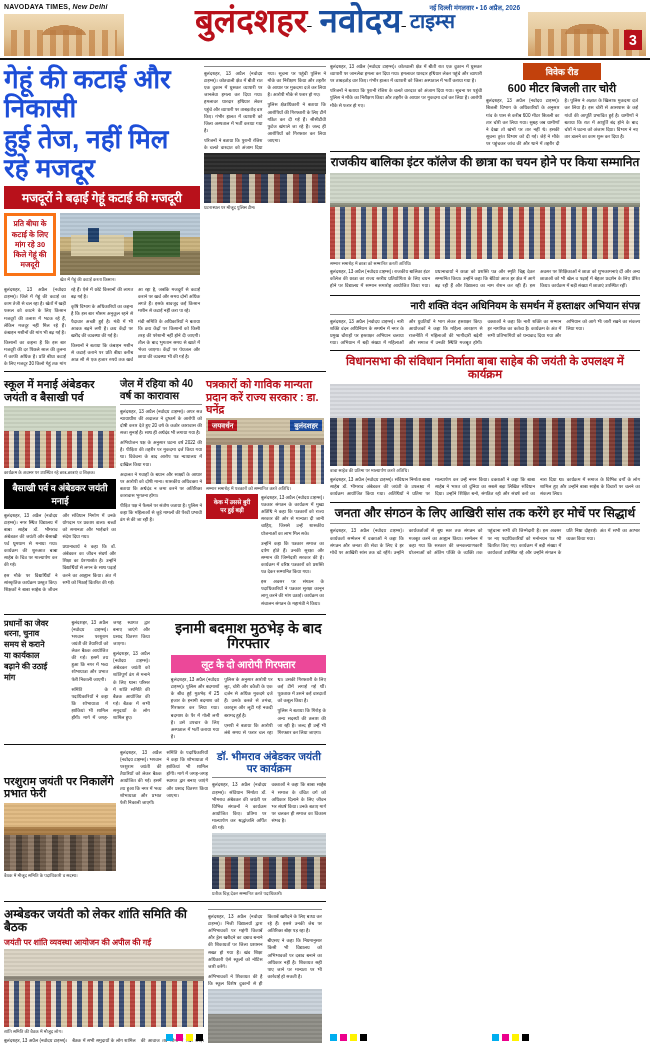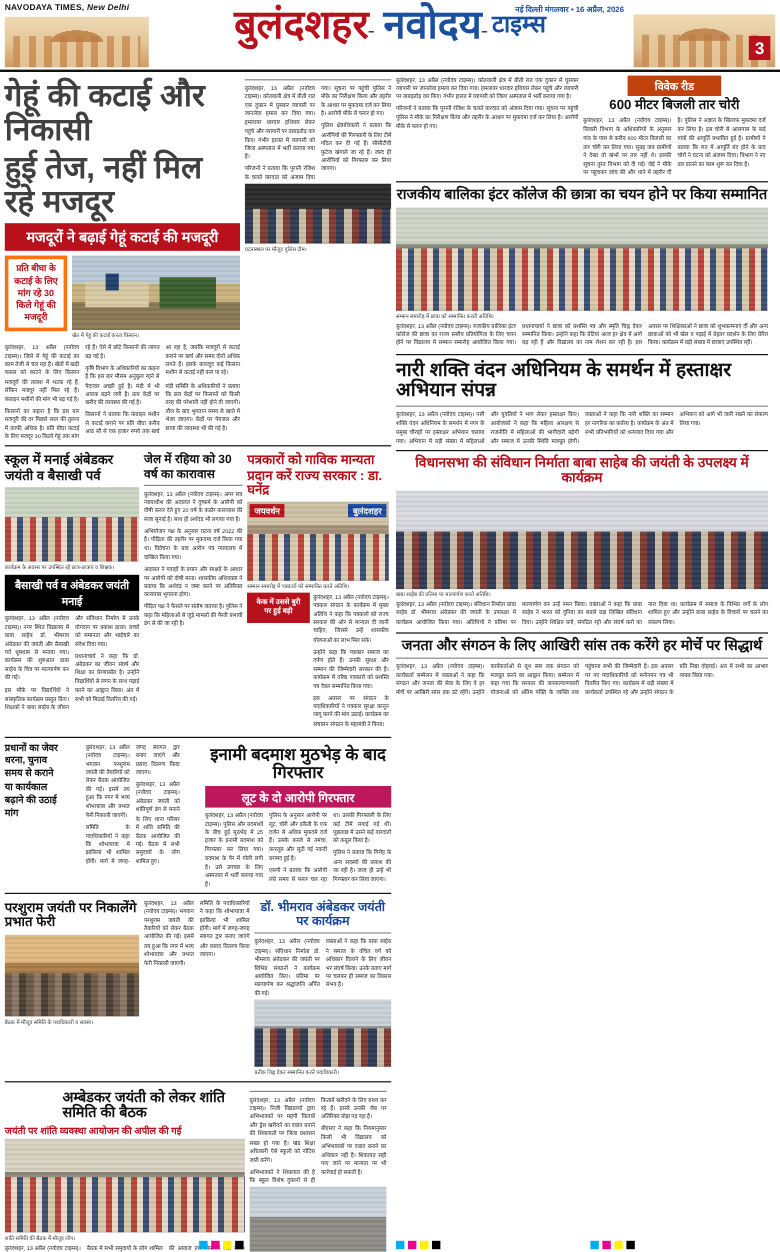--- a/index.html
+++ b/index.html
@@ -43,28 +43,28 @@
   .cap{font-size:4.4px;color:#333;line-height:1.3;margin-top:2px;}
   .photo{position:relative;width:100%;overflow:hidden;background:#cfd6dd;}
   .photo .sky{position:absolute;inset:0;}
   .noise:after{content:"";position:absolute;inset:0;
      background:repeating-linear-gradient(0deg,rgba(0,0,0,.05) 0 2px,rgba(255,255,255,.05) 2px 4px);}
   .redbox{border:1px solid #b8111b;padding:3px;box-sizing:border-box;}
 
   .tag{display:inline-block;background:#b8111b;color:#fff;font-size:7px;font-weight:bold;padding:1px 4px;}
 
   
-  .lead h1{font-size:26px;line-height:1.12;font-weight:bold;color:#404040;margin:2px 0;}
+  .lead h1{font-size:26px;line-height:1.12;font-weight:bold;color:#1d4ed8;margin:2px 0;}
   .leadbar{background:#b8111b;color:#fff;font-size:12px;font-weight:bold;text-align:center;padding:3px 0;margin:3px 0 4px;}
 
   .sidebadge{border:3px solid #f97316;color:#b8111b;font-size:7.5px;font-weight:bold;text-align:center;
      line-height:1.35;padding:3px 2px;}
 
   .blue-head{background:#17489e;color:#fff;font-size:9px;font-weight:bold;text-align:center;padding:2px 0;}
-  .red-head{background:#be185d;color:#fff;font-size:10px;font-weight:bold;text-align:center;padding:2px 0;}
+  .red-head{background:#ec4899;color:#fff;font-size:10px;font-weight:bold;text-align:center;padding:2px 0;}
 
   .cmyk{position:absolute;left:0;right:0;bottom:0;height:10px;}
   .cmyk .bar{position:absolute;bottom:2px;height:7px;width:7px;}
 
   .colbreak2{column-count:2;}
   .colbreak3{column-count:3;}
   .colbreak4{column-count:4;}
 
   .people{position:absolute;bottom:0;left:0;right:0;height:52%;
      background:repeating-linear-gradient(90deg,#6d5a49 0 6px,#8b7663 6px 12px,#4b3f35 12px 18px);}
@@ -158,21 +158,21 @@
           <div class="cap">कार्यक्रम के अवसर पर उपस्थित रहे छात्र-छात्राएं व शिक्षक।</div>
           <div class="kicker">बैसाखी पर्व व अंबेडकर जयंती मनाई</div>
           <div class="body colbreak2">
             <p>बुलंदशहर, 13 अप्रैल (नवोदय टाइम्स)। नगर स्थित विद्यालय में बाबा साहेब डॉ. भीमराव अंबेडकर की जयंती और बैसाखी पर्व धूमधाम से मनाया गया। कार्यक्रम की शुरुआत बाबा साहेब के चित्र पर माल्यार्पण कर की गई।</p>
             <p>इस मौके पर विद्यार्थियों ने सांस्कृतिक कार्यक्रम प्रस्तुत किए। शिक्षकों ने बाबा साहेब के जीवन और संविधान निर्माण में उनके योगदान पर प्रकाश डाला। बच्चों को समानता और भाईचारे का संदेश दिया गया।</p>
             <p>प्रधानाचार्य ने कहा कि डॉ. अंबेडकर का जीवन संघर्ष और शिक्षा का प्रेरणास्रोत है। उन्होंने विद्यार्थियों से लगन के साथ पढ़ाई करने का आह्वान किया। अंत में सभी को मिठाई वितरित की गई।</p>
           </div>
         </div>
 
         <div style="width:82px;">
-          <div class="hdr" style="font-size:10px;">जेल में रहिया को 30 वर्ष का कारावास</div>
+          <div class="hdr" style="font-size:10px;">जेल में रहिया को 40 वर्ष का कारावास</div>
           <div class="thinrule"></div>
           <div class="body">
             <p>बुलंदशहर, 13 अप्रैल (नवोदय टाइम्स)। अपर सत्र न्यायाधीश की अदालत ने दुष्कर्म के आरोपी को दोषी करार देते हुए 20 वर्ष के कठोर कारावास की सजा सुनाई है। साथ ही अर्थदंड भी लगाया गया है।</p>
             <p>अभियोजन पक्ष के अनुसार घटना वर्ष 2022 की है। पीड़िता की तहरीर पर मुकदमा दर्ज किया गया था। विवेचना के बाद आरोप पत्र न्यायालय में दाखिल किया गया।</p>
             <p>अदालत ने गवाहों के बयान और साक्ष्यों के आधार पर आरोपी को दोषी माना। शासकीय अधिवक्ता ने बताया कि अर्थदंड न जमा करने पर अतिरिक्त कारावास भुगतना होगा।</p>
             <p>पीड़ित पक्ष ने फैसले पर संतोष जताया है। पुलिस ने कहा कि महिलाओं से जुड़े मामलों की पैरवी प्रभावी ढंग से की जा रही है।</p>
           </div>
         </div>
 
         <div style="width:118px;">
@@ -221,21 +221,21 @@
             <p>पुलिस के अनुसार आरोपी पर लूट, चोरी और डकैती के एक दर्जन से अधिक मुकदमे दर्ज हैं। उसके कब्जे से तमंचा, कारतूस और लूटी गई नकदी बरामद हुई है।</p>
             <p>एसपी ने बताया कि आरोपी लंबे समय से फरार चल रहा था। उसकी गिरफ्तारी के लिए कई टीमें लगाई गई थीं। पूछताछ में उसने कई वारदातों को कबूल किया है।</p>
             <p>पुलिस ने बताया कि गिरोह के अन्य सदस्यों की तलाश की जा रही है। जल्द ही उन्हें भी गिरफ्तार कर लिया जाएगा।</p>
           </div>
         </div>
       </div>
 
       <div class="rule"></div>
 
       <div style="display:flex;gap:4px;">
-        <div style="width:112px;">
+        <div style="width:112px;margin-top:24px;">
           <div class="hdr" style="font-size:11px;">परशुराम जयंती पर निकालेंगे प्रभात फेरी</div>
           <div class="photo noise" style="height:68px;">
             <div class="sky" style="background:linear-gradient(180deg,#e0b981 0 35%,#a97c46 35% 100%);"></div>
             <div class="people"></div>
           </div>
           <div class="cap">बैठक में मौजूद समिति के पदाधिकारी व सदस्य।</div>
         </div>
         <div style="width:88px;" class="body colbreak2">
           <p>बुलंदशहर, 13 अप्रैल (नवोदय टाइम्स)। भगवान परशुराम जयंती की तैयारियों को लेकर बैठक आयोजित की गई। इसमें तय हुआ कि नगर में भव्य शोभायात्रा और प्रभात फेरी निकाली जाएगी।</p>
           <p>समिति के पदाधिकारियों ने कहा कि शोभायात्रा में झांकियां भी शामिल होंगी। मार्ग में जगह-जगह स्वागत द्वार बनाए जाएंगे और प्रसाद वितरण किया जाएगा।</p>
@@ -252,21 +252,21 @@
             <div class="ppl3"></div>
           </div>
           <div class="cap">प्रतीक चिह्न देकर सम्मानित करते पदाधिकारी।</div>
         </div>
       </div>
 
       <div class="rule"></div>
 
       <div style="display:flex;gap:4px;">
         <div style="width:200px;">
-          <div class="hdr" style="font-size:12px;margin-left:48px;">अम्बेडकर जयंती को लेकर शांति समिति की बैठक</div>
+          <div class="hdr" style="font-size:12px;">अम्बेडकर जयंती को लेकर शांति समिति की बैठक</div>
           <div class="sub" style="color:#b8111b;font-size:8px;">जयंती पर शांति व्यवस्था आयोजन की अपील की गई</div>
           <div class="photo noise" style="height:78px;margin-top:2px;">
             <div class="sky" style="background:linear-gradient(180deg,#d9d2c2 0 35%,#8f897c 35% 100%);"></div>
             <div class="ppl2"></div>
           </div>
           <div class="cap">शांति समिति की बैठक में मौजूद लोग।</div>
           <div class="body colbreak3" style="margin-top:2px;">
             <p>बुलंदशहर, 13 अप्रैल (नवोदय टाइम्स)। अंबेडकर जयंती को शांतिपूर्ण ढंग से मनाने के लिए थाना परिसर में शांति समिति की बैठक आयोजित की गई। बैठक में सभी समुदायों के लोग शामिल हुए।</p>
             <p>पुलिस अधिकारियों ने कहा कि जुलूस निर्धारित मार्ग से ही निकाला जाए। डीजे की आवाज तय सीमा में रखी जाए। अफवाहों पर ध्यान न दें और किसी भी समस्या की सूचना तुरंत पुलिस को दें।</p>
           </div>
@@ -316,21 +316,21 @@
         </div>
         <div class="cap">सम्मान समारोह में छात्रा को सम्मानित करतीं अतिथि।</div>
         <div class="body colbreak3" style="margin-top:2px;">
           <p>बुलंदशहर, 13 अप्रैल (नवोदय टाइम्स)। राजकीय बालिका इंटर कॉलेज की छात्रा का राज्य स्तरीय प्रतियोगिता के लिए चयन होने पर विद्यालय में सम्मान समारोह आयोजित किया गया। प्रधानाचार्या ने छात्रा को प्रशस्ति पत्र और स्मृति चिह्न देकर सम्मानित किया। उन्होंने कहा कि बेटियां आज हर क्षेत्र में आगे बढ़ रही हैं और विद्यालय का नाम रोशन कर रही हैं। इस अवसर पर शिक्षिकाओं ने छात्रा को शुभकामनाएं दीं और अन्य छात्राओं को भी खेल व पढ़ाई में बेहतर प्रदर्शन के लिए प्रेरित किया। कार्यक्रम में बड़ी संख्या में छात्राएं उपस्थित रहीं।</p>
         </div>
       </div>
 
       <div class="rule"></div>
 
       <div>
-        <div class="hdr" style="font-size:16px;text-align:left;">नारी शक्ति वंदन अधिनियम के समर्थन में हस्ताक्षर अभियान संपन्न</div>
+        <div class="hdr" style="font-size:10px;text-align:right;">नारी शक्ति वंदन अधिनियम के समर्थन में हस्ताक्षर अभियान संपन्न</div>
         <div class="thinrule"></div>
         <div class="body colbreak4">
           <p>बुलंदशहर, 13 अप्रैल (नवोदय टाइम्स)। नारी शक्ति वंदन अधिनियम के समर्थन में नगर के प्रमुख चौराहों पर हस्ताक्षर अभियान चलाया गया। अभियान में बड़ी संख्या में महिलाओं और युवतियों ने भाग लेकर हस्ताक्षर किए। आयोजकों ने कहा कि महिला आरक्षण से राजनीति में महिलाओं की भागीदारी बढ़ेगी और समाज में उनकी स्थिति मजबूत होगी। वक्ताओं ने कहा कि नारी शक्ति का सम्मान हर नागरिक का कर्तव्य है। कार्यक्रम के अंत में सभी प्रतिभागियों को धन्यवाद दिया गया और अभियान को आगे भी जारी रखने का संकल्प लिया गया।</p>
         </div>
       </div>
 
       <div class="rule"></div>
 
       <div>
         <div class="hdr red" style="font-size:11.5px;text-align:center;">विधानसभा की संविधान निर्माता बाबा साहेब की जयंती के उपलक्ष्य में कार्यक्रम</div>

